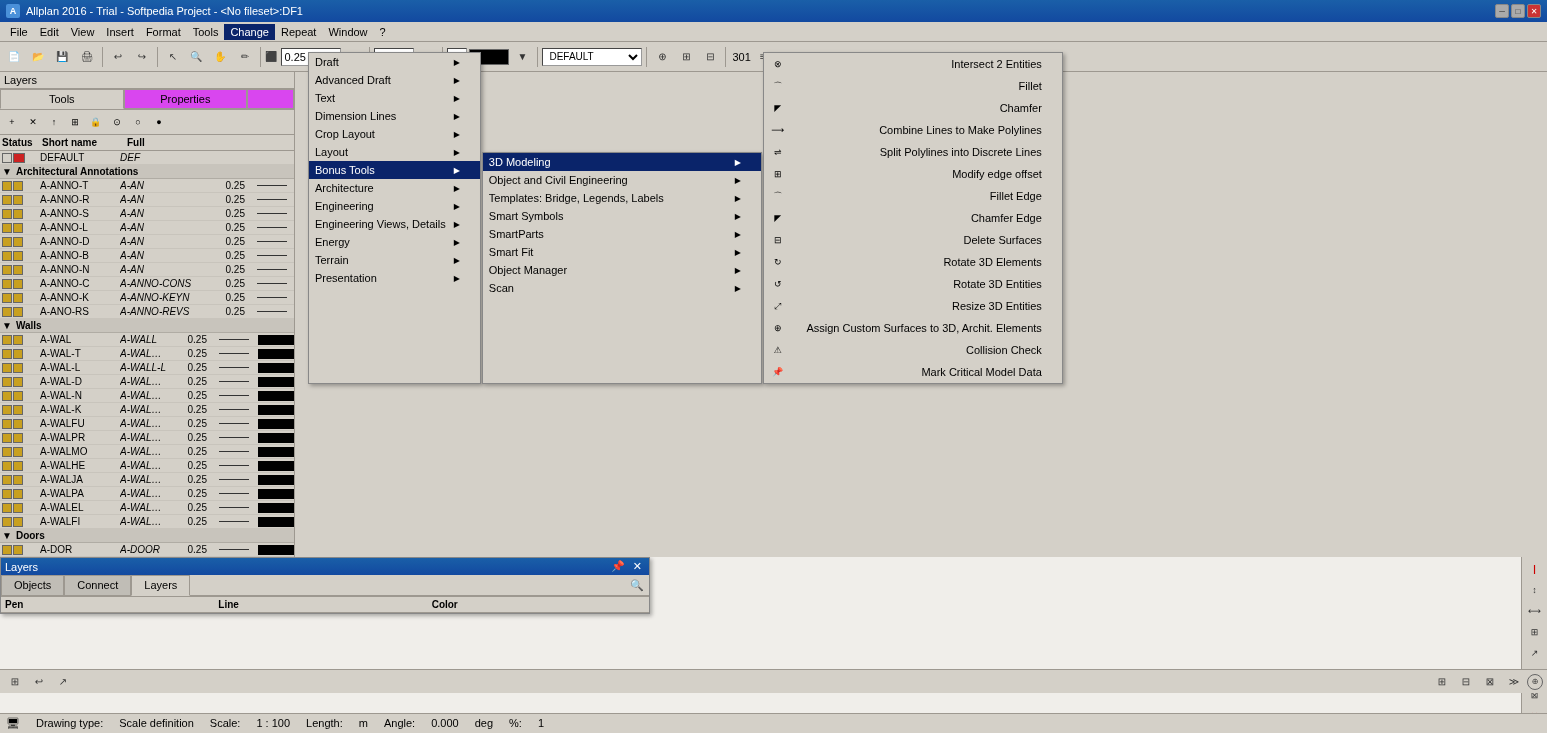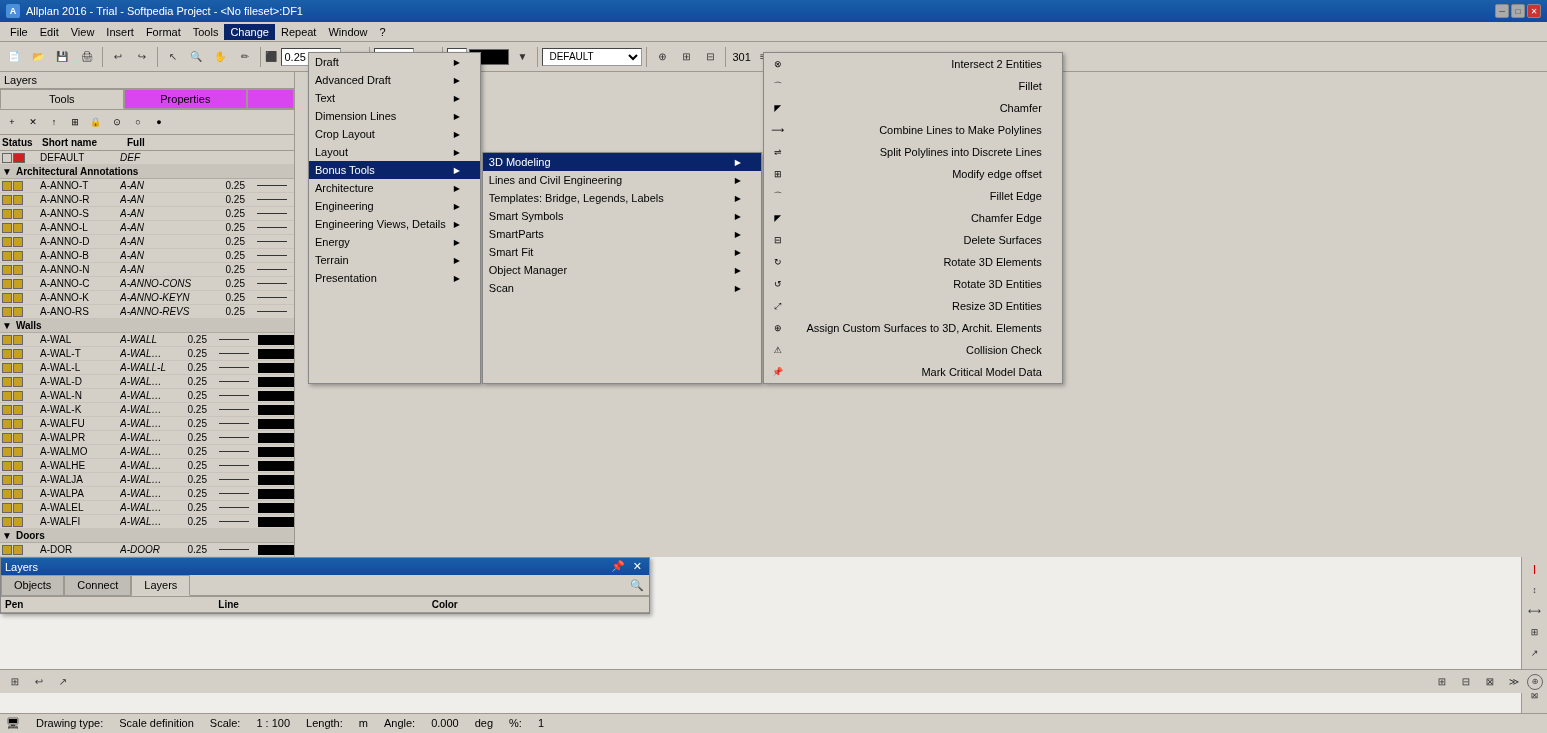--- a/index.html
+++ b/index.html
@@ -1070,21 +1070,21 @@
       <span class="dropdown-arrow">▶</span>
     </div>
   </div>
 
   <div class="dropdown-menu dropdown-submenu" style="margin-top: 100px; min-width:280px;">
     <div class="dropdown-item highlighted">
       <span>3D Modeling</span>
       <span class="dropdown-arrow">▶</span>
     </div>
     <div class="dropdown-item">
-      <span>Lines and Civil Engineering</span>
+      <span>Object and Civil Engineering</span>
       <span class="dropdown-arrow">▶</span>
     </div>
     <div class="dropdown-item">
       <span>Templates: Bridge, Legends, Labels</span>
       <span class="dropdown-arrow">▶</span>
     </div>
     <div class="dropdown-item">
       <span>Smart Symbols</span>
       <span class="dropdown-arrow">▶</span>
     </div>

